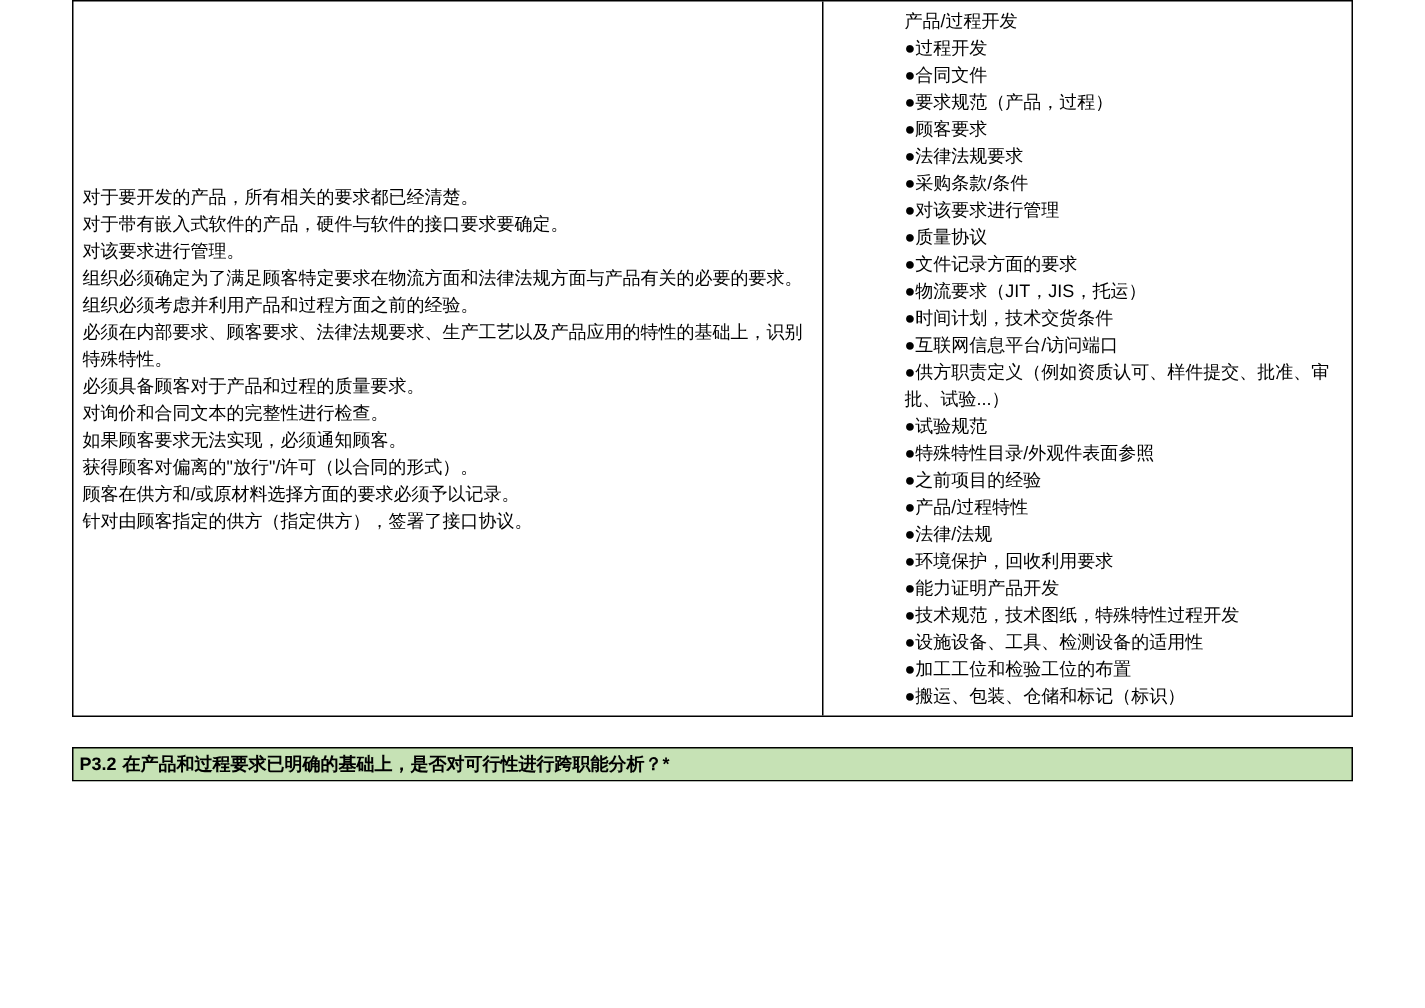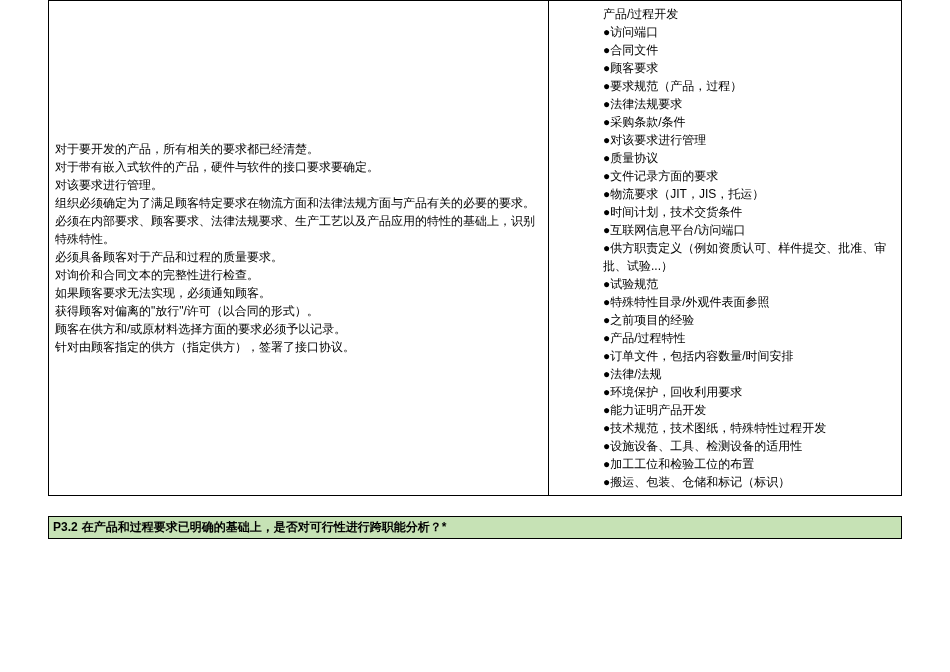--- a/index.html
+++ b/index.html
@@ -13,48 +13,48 @@
 </style>
 </head>
 <body>
 
 <div class="main-table">
   <div class="left-col">
     <p>对于要开发的产品，所有相关的要求都已经清楚。</p>
     <p>对于带有嵌入式软件的产品，硬件与软件的接口要求要确定。</p>
     <p>对该要求进行管理。</p>
     <p>组织必须确定为了满足顾客特定要求在物流方面和法律法规方面与产品有关的必要的要求。</p>
+    <p>组织必须考虑并利用产品和过程方面之前的经验。</p>
     <p>必须在内部要求、顾客要求、法律法规要求、生产工艺以及产品应用的特性的基础上，识别特殊特性。</p>
     <p>必须具备顾客对于产品和过程的质量要求。</p>
     <p>对询价和合同文本的完整性进行检查。</p>
     <p>如果顾客要求无法实现，必须通知顾客。</p>
     <p>获得顾客对偏离的"放行"/许可（以合同的形式）。</p>
     <p>顾客在供方和/或原材料选择方面的要求必须予以记录。</p>
     <p>针对由顾客指定的供方（指定供方），签署了接口协议。</p>
   </div>
   <div class="right-col">
     <p>产品/过程开发</p>
-    <p>●访问端口</p>
+    <p>●过程开发</p>
     <p>●合同文件</p>
+    <p>●要求规范（产品，过程）</p>
     <p>●顾客要求</p>
-    <p>●要求规范（产品，过程）</p>
     <p>●法律法规要求</p>
     <p>●采购条款/条件</p>
     <p>●对该要求进行管理</p>
     <p>●质量协议</p>
     <p>●文件记录方面的要求</p>
     <p>●物流要求（JIT，JIS，托运）</p>
     <p>●时间计划，技术交货条件</p>
     <p>●互联网信息平台/访问端口</p>
     <p>●供方职责定义（例如资质认可、样件提交、批准、审批、试验...）</p>
     <p>●试验规范</p>
     <p>●特殊特性目录/外观件表面参照</p>
     <p>●之前项目的经验</p>
     <p>●产品/过程特性</p>
-    <p>●订单文件，包括内容数量/时间安排</p>
     <p>●法律/法规</p>
     <p>●环境保护，回收利用要求</p>
     <p>●能力证明产品开发</p>
     <p>●技术规范，技术图纸，特殊特性过程开发</p>
     <p>●设施设备、工具、检测设备的适用性</p>
     <p>●加工工位和检验工位的布置</p>
     <p>●搬运、包装、仓储和标记（标识）</p>
   </div>
 </div>
 

